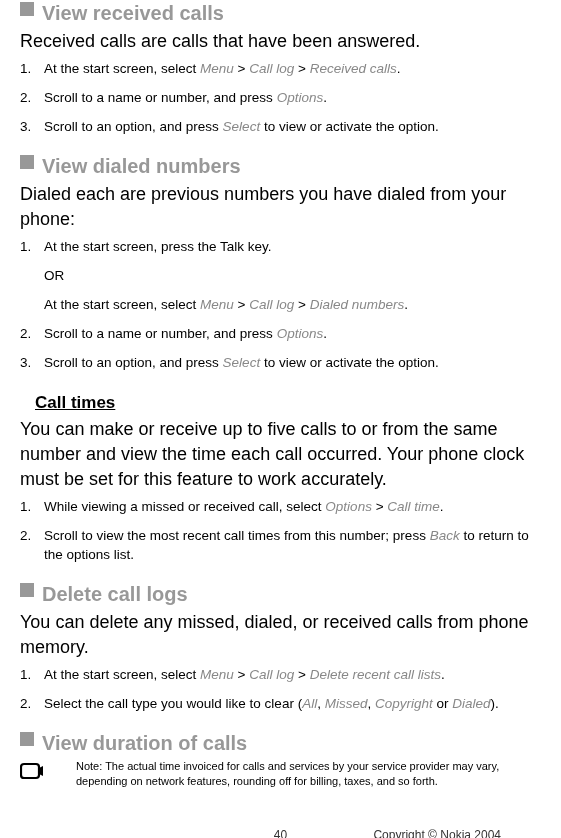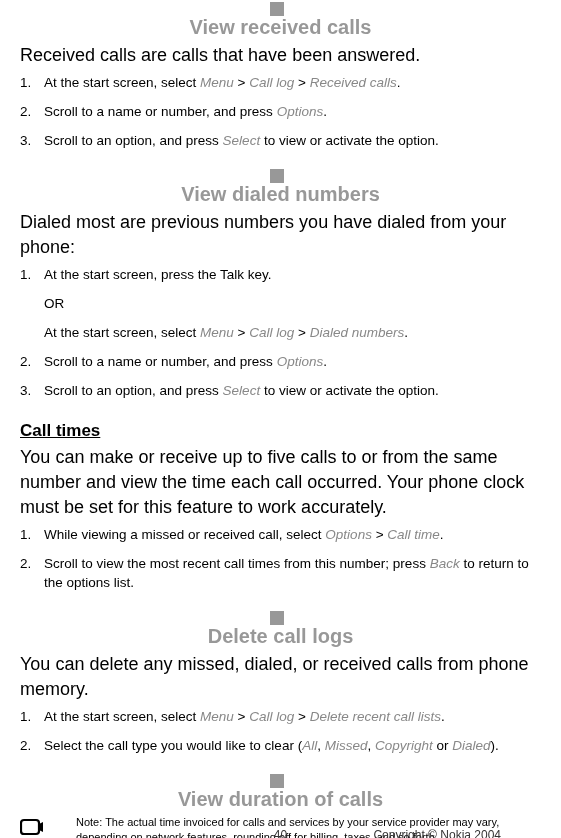--- a/index.html
+++ b/index.html
@@ -11,24 +11,23 @@
       width: 561px;
       height: 838px;
       font-family: Arial, Helvetica, sans-serif;
       background: #fff;
       color: #000;
       padding: 0 20px;
       position: relative;
     }
     .section-heading {
       display: flex;
-      align-items: center;
+      align-items: flex-start;
       margin-top: 18px;
       margin-bottom: 4px;
-      flex-direction: column;
     }
     .section-heading.first {
       margin-top: 0;
       padding-top: 2px;
     }
     .square-bullet {
       width: 14px;
       height: 14px;
       background: #989898;
       margin-right: 8px;
@@ -70,20 +69,21 @@
       font-style: italic;
       color: #888;
       text-align: center;
     }
     .sub-heading {
       font-size: 17px;
       font-weight: bold;
       text-decoration: underline;
       margin-top: 20px;
       margin-bottom: 4px;
+      margin-left: 15px;
     }
     .note-block {
       display: flex;
       margin-top: 4px;
     }
     .note-icon {
       width: 36px;
       flex-shrink: 0;
       padding-top: 2px;
     }
@@ -132,21 +132,21 @@
 </div>
 <div class="step">
   <div class="step-num">3.</div>
   <div class="step-content"><span>Scroll to an option, and press </span><span class="italic-gray">Select</span><span> to view or activate the option.</span></div>
 </div>
 
 <div class="section-heading">
   <div class="square-bullet"></div>
   <div class="heading-text">View dialed numbers</div>
 </div>
-<div class="intro-text">Dialed most are previous numbers you have dialed from your phone:</div>
+<div class="intro-text">Dialed each are previous numbers you have dialed from your phone:</div>
 <div class="step">
   <div class="step-num">1.</div>
   <div class="step-content"><span>At the start screen, press the </span><span class="bold">Talk</span><span> key.</span></div>
 </div>
 <div class="sub-line">OR</div>
 <div class="sub-line"><span>At the start screen, select </span><span class="italic-gray">Menu</span><span> &gt; </span><span class="italic-gray">Call log</span><span> &gt; </span><span class="italic-gray">Dialed numbers</span><span>.</span></div>
 <div class="step">
   <div class="step-num">2.</div>
   <div class="step-content"><span>Scroll to a name or number, and press </span><span class="italic-gray">Options</span><span>.</span></div>
 </div>

